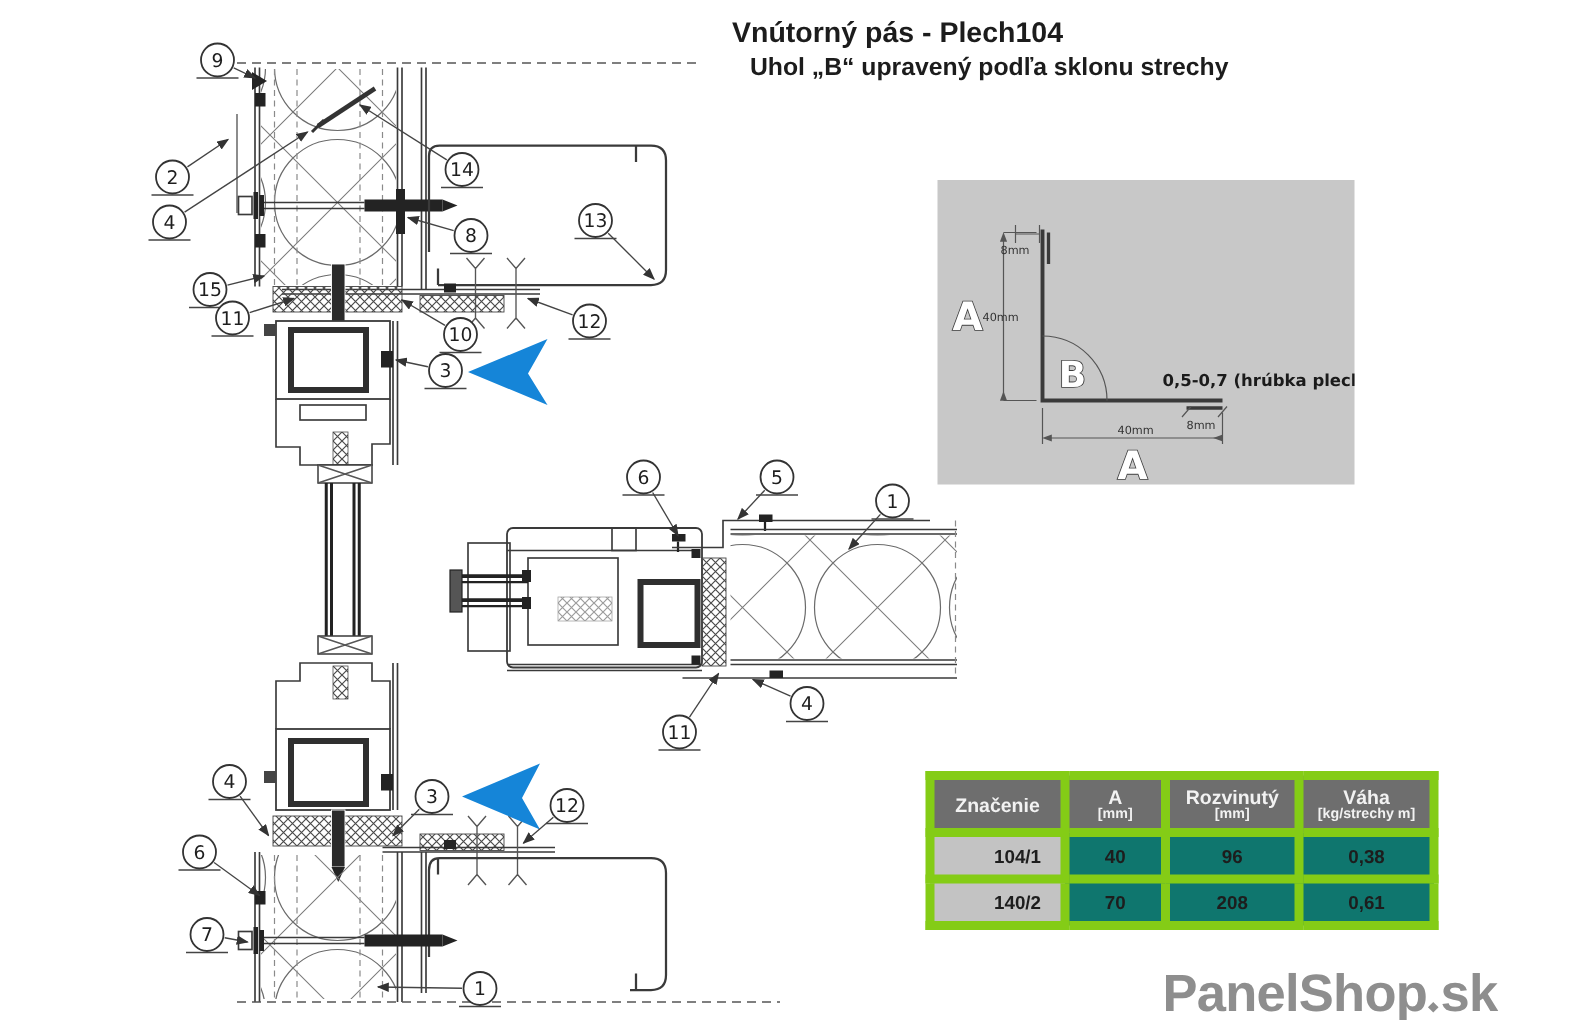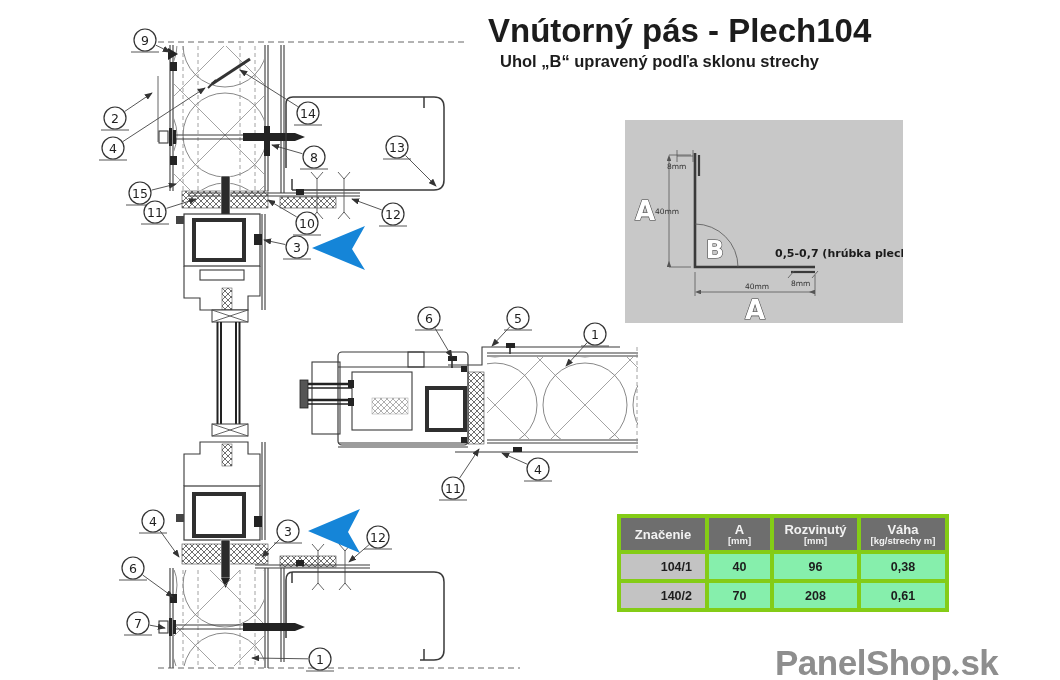--- a/index.html
+++ b/index.html
@@ -1,39 +1,39 @@
 <!DOCTYPE html>
 <html><head>
 <meta charset="utf-8">
 <style>
   html,body{margin:0;padding:0;background:#fff;}
   .canvas{position:relative;width:1060px;height:680px;background:#fff;overflow:hidden;
           font-family:"Liberation Sans",sans-serif;}
   
   .title-block{position:absolute;left:488px;top:12px;color:#1c1c1c;}
-  .title-block h1{margin:0;font-size:33px;font-weight:bold;letter-spacing:0;}
+  .title-block h1{margin:0;font-size:19px;font-weight:bold;letter-spacing:0;}
   .title-block h2{margin:2px 0 0 12px;font-size:16.5px;font-weight:bold;}
   
   .inset{position:absolute;left:625px;top:120px;width:278px;height:203px;background:#c8c8c8;}
   .inset svg{display:block;}
   .dim{stroke:#555;stroke-width:0.8;fill:none;}
   .dimtxt{font:7.5px "DejaVu Sans",sans-serif;fill:#333;}
   .outline-letter{font:bold 26px "DejaVu Sans",sans-serif;fill:#fff;stroke:#3c3c3c;stroke-width:1.1;
                   paint-order:stroke;text-anchor:middle;}
   .note{font:bold 11px "DejaVu Sans",sans-serif;fill:#1b1b1b;}
   .sheet{stroke:#3a3a3a;stroke-width:2.6;fill:none;}
   .hem{stroke:#3a3a3a;stroke-width:2.2;fill:none;}
   
   .spec-table{position:absolute;left:617px;top:514px;}
   .spec-table table{border-collapse:collapse;}
-  .spec-table th,.spec-table td{border:4px solid #84cc16;text-align:center;vertical-align:middle;}
+  .spec-table th,.spec-table td{border:6px solid #84cc16;text-align:center;vertical-align:middle;}
   .spec-table th{background:#6e6e6e;color:#f2f2f2;height:30px;padding:1px 4px;}
   .spec-table .h1{display:block;font-size:13px;font-weight:bold;line-height:13px;}
   .spec-table .h2{display:block;font-size:9.5px;font-weight:bold;line-height:10px;}
-  .spec-table td{background:#86efac;font-size:12.5px;font-weight:bold;color:#1d1d1d;height:23px;}
+  .spec-table td{background:#0f766e;font-size:12.5px;font-weight:bold;color:#1d1d1d;height:23px;}
   .spec-table td.c0{background:#c3c3c3;text-align:right;padding-right:13px;margin-top:36px;}
   .w0{width:76px;} .w1{width:53px;} .w2{width:75px;} .w3{width:76px;}
   
   .logo{position:absolute;left:775px;top:643px;color:#8e8e8e;font-size:35px;font-weight:bold;
         letter-spacing:-0.5px;white-space:nowrap;}
   .logo .orn{display:inline-block;width:5px;height:5px;background:#8e8e8e;
              transform:rotate(45deg);margin:0 2px 0 2px;vertical-align:baseline;}
   
   .drawing{position:absolute;left:0;top:0;}
   .ln{stroke:#3a3a3a;stroke-width:1.1;fill:none;}

